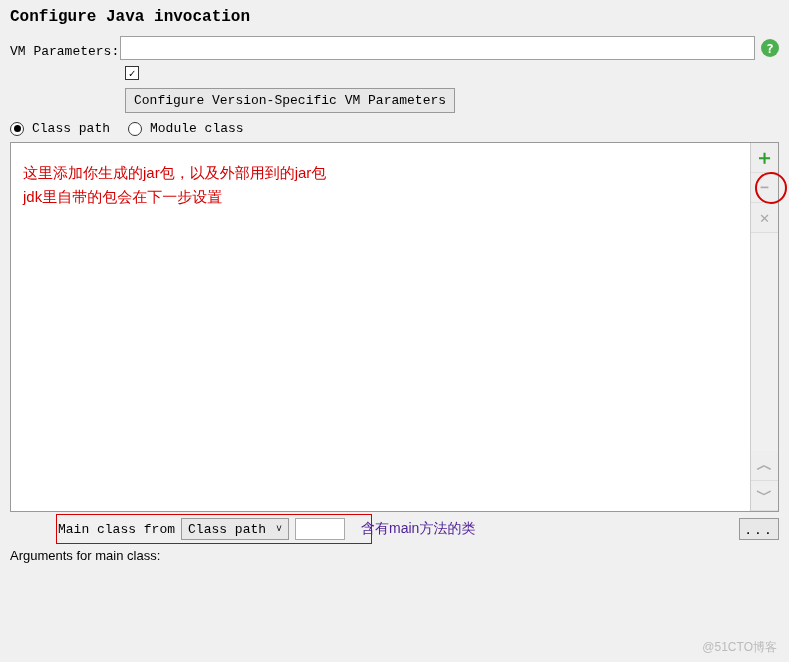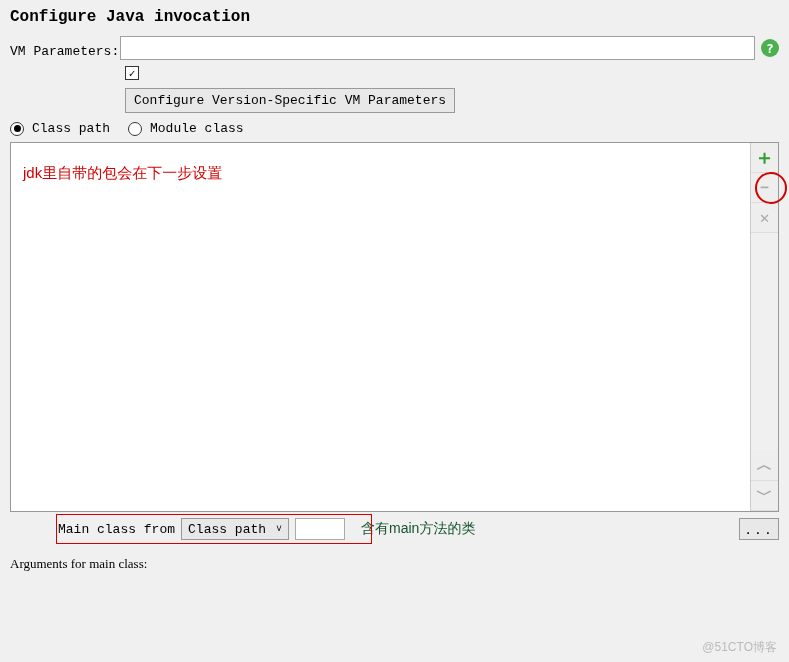--- a/index.html
+++ b/index.html
@@ -188,28 +188,28 @@
       font-family: monospace;
       letter-spacing: 2px;
     }
     .rect-highlight {
       position: absolute;
       border: 1px solid #d40000;
       pointer-events: none;
     }
     .rect1 { left: -2px; top: -4px; width: 316px; height: 30px; }
     .ann2 {
-      color: #14532d;
+      color: #4c1d95;
       font-family: "SimSun", sans-serif;
       font-size: 14px;
       margin-left: 16px;
     }
     .args-row {
-      margin-top: 16px;
-      font-family: Liberation Serif, serif;
+      margin-top: 8px;
+      font-family: Liberation Sans, sans-serif;
       font-size: 13px;
     }
     .watermark {
       position: absolute;
       right: 12px;
       bottom: 6px;
       color: #bbb;
       font-size: 12px;
       font-family: sans-serif;
       margin-left: 27px;
@@ -237,20 +237,21 @@
 <div class="radio-row">
   <div class="radio selected"></div>
   <span class="label">Class path</span>
   <div class="radio" style="margin-left:10px;"></div>
   <span class="label">Module class</span>
 </div>
 
 <div class="list-area">
   <div class="list-content">
     <div class="annotation ann1">
+      <div>这里添加你生成的jar包，以及外部用到的jar包</div>
       <div>jdk里自带的包会在下一步设置</div>
     </div>
   </div>
   <div class="side-buttons">
     <div class="icon-btn plus">＋</div>
     <div class="icon-btn disabled">－</div>
     <div class="icon-btn disabled">✕</div>
     <div class="spacer-side"></div>
     <div class="icon-btn disabled">︿</div>
     <div class="icon-btn disabled">﹀</div>

